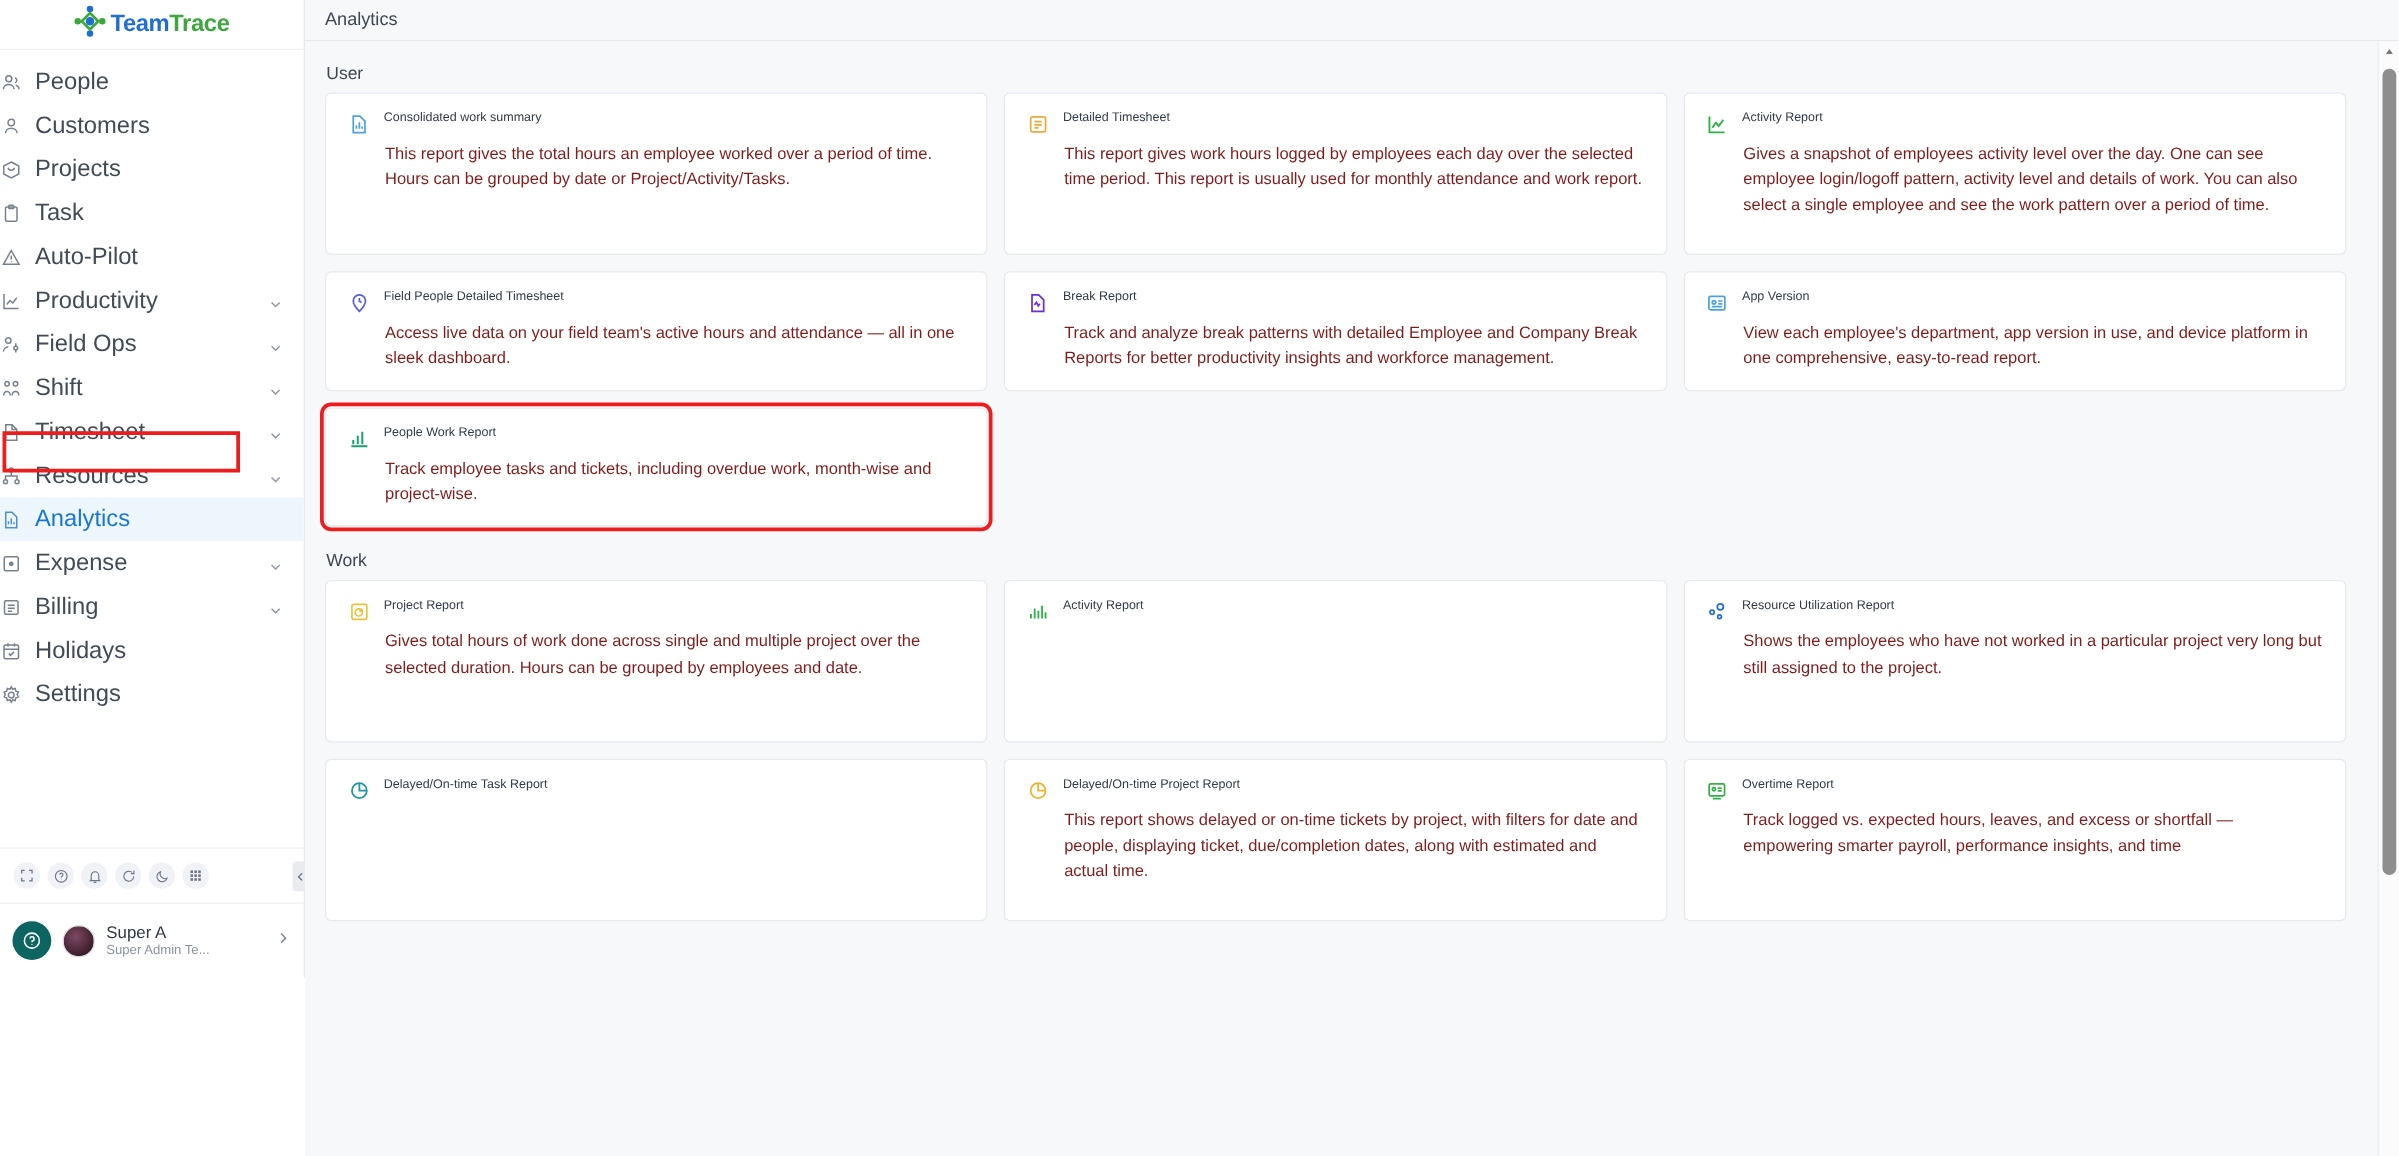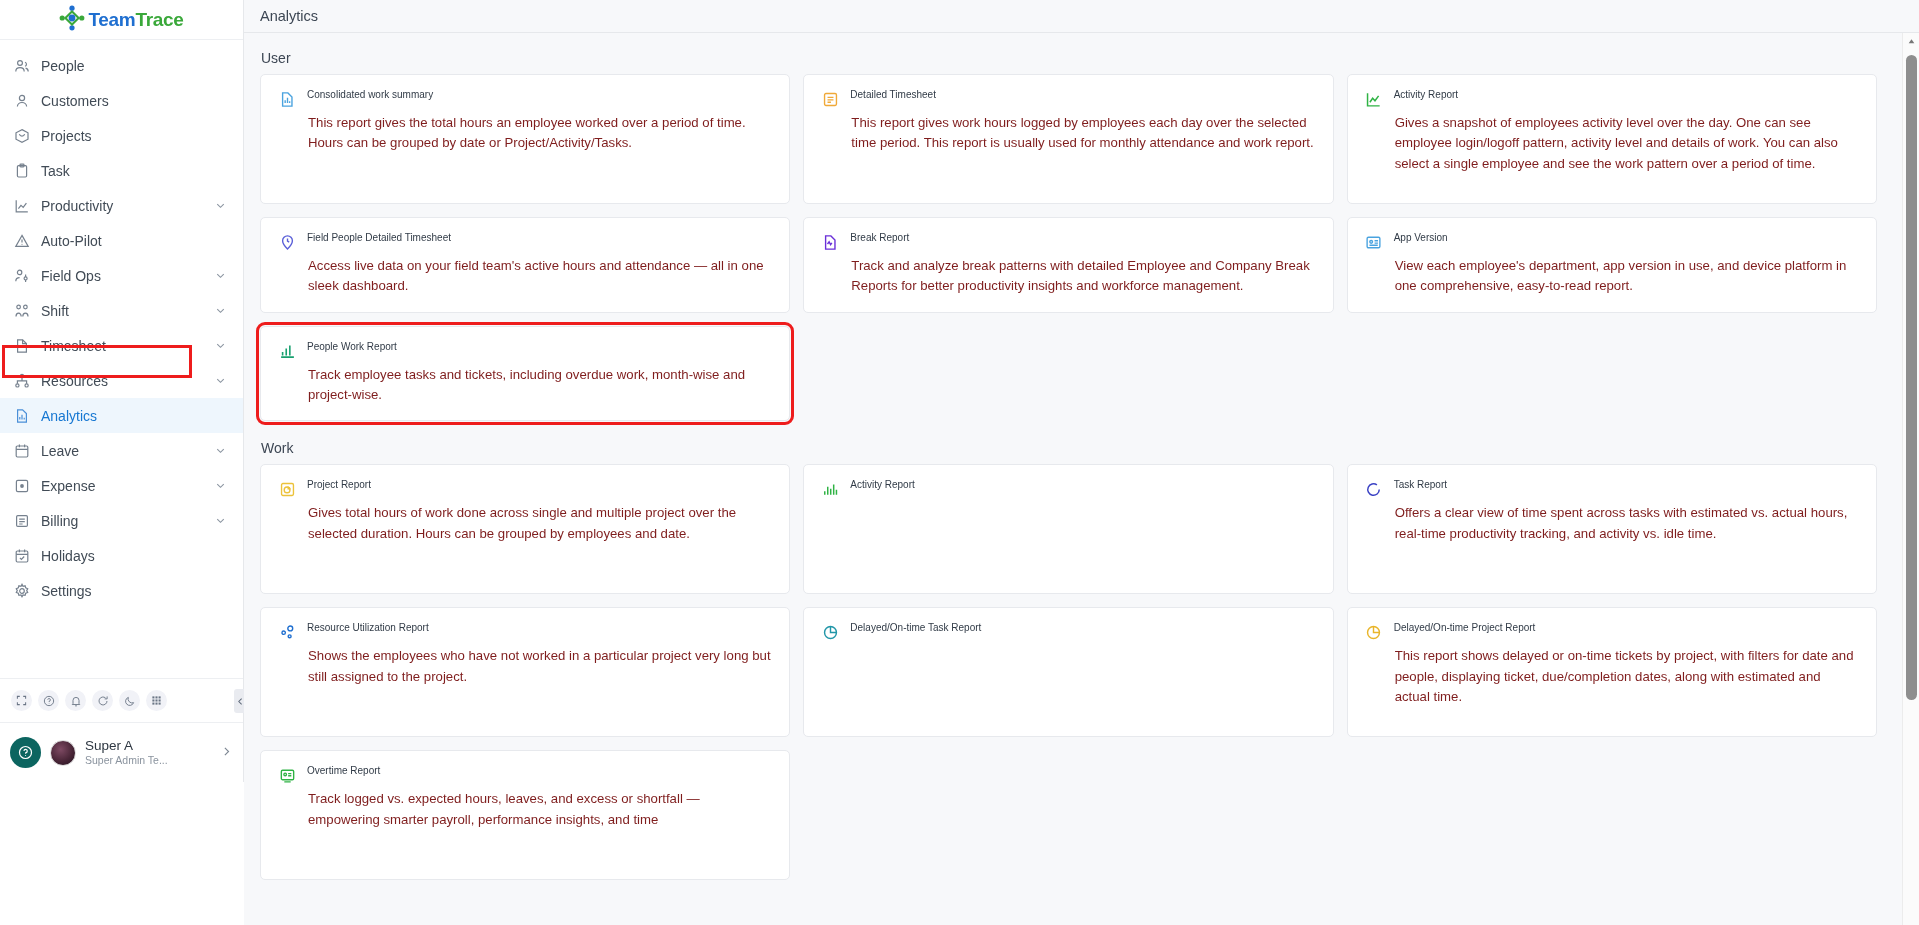--- a/index.html
+++ b/index.html
@@ -26,22 +26,22 @@
   .brand-logo { display: flex; align-items: center; gap: 3px; }
   .brand-text { font-size: 19px; font-weight: bold; letter-spacing: -0.3px; }
   .bt-blue { color: #1f6fd0; }
   .bt-green { color: #3aa83a; }
 
   #nav {
     flex: 1; padding-top: 8px; overflow: hidden;
   }
   .nav-item {
     height: 35px; display: flex; align-items: center;
-    padding: 0 16px 0 13px; gap: 11px;
-    cursor: pointer; color: #414b56; font-size: 14px;
+    padding: 0 16px 0 0; gap: 11px;
+    cursor: pointer; color: #414b56; font-size: 19px;
     position: relative;
   }
   .nav-item .nv-ico {
     width: 17px; height: 17px; flex-shrink: 0;
     display: flex; align-items: center; justify-content: center;
     color: #76818e;
   }
   .nav-item .nv-label { flex: 1; white-space: nowrap; }
   .nav-item .nv-chev {
     width: 13px; height: 13px; color: #8b95a1; flex-shrink: 0;
@@ -236,44 +236,44 @@
             <rect x="3.4" y="2.6" width="9.2" height="11.4" rx="1.2"></rect>
             <rect x="6" y="1.2" width="4" height="2.6" rx="0.7"></rect>
           </svg>
         </span>
       <span class="nv-label">Task</span>
     </div>
 
     <div class="nav-item">
       <span class="nv-ico">
           <svg width="16" height="16" viewBox="0 0 16 16" fill="none" stroke="currentColor" stroke-width="1.2">
+            <path d="M8 2.4 14.2 13.4H1.8z"></path>
+            <path d="M8 6.4v3.2"></path>
+            <circle cx="8" cy="11.3" r="0.55" fill="currentColor" stroke="none"></circle>
+          </svg>
+        </span>
+      <span class="nv-label">Auto-Pilot</span>
+    </div>
+
+    <div class="nav-item">
+      <span class="nv-ico">
+          <svg width="16" height="16" viewBox="0 0 16 16" fill="none" stroke="currentColor" stroke-width="1.2">
             <path d="M2.2 2.2v11.6h11.6"></path>
             <path d="M4.4 10.6 7 7.4l2.2 2 3.2-4.2"></path>
           </svg>
         </span>
       <span class="nv-label">Productivity</span>
       <span class="nv-chev"><svg width="13" height="13" viewBox="0 0 16 16" fill="none" stroke="currentColor" stroke-width="1.4">
             <path d="M4 6.2 8 10.2 12 6.2"></path>
           </svg></span>
     </div>
 
     <div class="nav-item">
       <span class="nv-ico">
           <svg width="16" height="16" viewBox="0 0 16 16" fill="none" stroke="currentColor" stroke-width="1.2">
-            <path d="M8 2.4 14.2 13.4H1.8z"></path>
-            <path d="M8 6.4v3.2"></path>
-            <circle cx="8" cy="11.3" r="0.55" fill="currentColor" stroke="none"></circle>
-          </svg>
-        </span>
-      <span class="nv-label">Auto-Pilot</span>
-    </div>
-
-    <div class="nav-item">
-      <span class="nv-ico">
-          <svg width="16" height="16" viewBox="0 0 16 16" fill="none" stroke="currentColor" stroke-width="1.2">
             <circle cx="5.6" cy="4.4" r="2.2"></circle>
             <path d="M1.8 13.2c0-2.2 1.7-3.6 3.8-3.6"></path>
             <circle cx="11.6" cy="10.4" r="1.5"></circle>
             <path d="M11.6 6.6v2.3M11.6 11.9v2.1"></path>
           </svg>
         </span>
       <span class="nv-label">Field Ops</span>
       <span class="nv-chev"><svg width="13" height="13" viewBox="0 0 16 16" fill="none" stroke="currentColor" stroke-width="1.4">
             <path d="M4 6.2 8 10.2 12 6.2"></path>
           </svg></span>
@@ -325,32 +325,20 @@
     <div class="nav-item active">
       <span class="nv-ico">
           <svg width="16" height="16" viewBox="0 0 16 16" fill="none" stroke="currentColor" stroke-width="1.2">
             <path d="M3.6 1.8h5l3.8 3.8v8.6H3.6z"></path>
             <path d="M5.8 11.4V9M8 11.4V6.8M10.2 11.4v-1.6"></path>
           </svg>
         </span>
       <span class="nv-label">Analytics</span>
     </div>
 
-    <div class="nav-item">
-      <span class="nv-ico">
-          <svg width="16" height="16" viewBox="0 0 16 16" fill="none" stroke="currentColor" stroke-width="1.2">
-            <rect x="2.2" y="3" width="11.6" height="11" rx="1.2"></rect>
-            <path d="M2.2 6.4h11.6M5.4 1.6v2.6M10.6 1.6v2.6"></path>
-          </svg>
-        </span>
-      <span class="nv-label">Leave</span>
-      <span class="nv-chev"><svg width="13" height="13" viewBox="0 0 16 16" fill="none" stroke="currentColor" stroke-width="1.4">
-            <path d="M4 6.2 8 10.2 12 6.2"></path>
-          </svg></span>
-    </div>
 
     <div class="nav-item">
       <span class="nv-ico">
           <svg width="16" height="16" viewBox="0 0 16 16" fill="none" stroke="currentColor" stroke-width="1.2">
             <rect x="2.4" y="2.4" width="11.2" height="11.2" rx="1.4"></rect>
             <circle cx="8" cy="8" r="1.9" fill="currentColor" stroke="none"></circle>
           </svg>
         </span>
       <span class="nv-label">Expense</span>
       <span class="nv-chev"><svg width="13" height="13" viewBox="0 0 16 16" fill="none" stroke="currentColor" stroke-width="1.4">
@@ -592,31 +580,20 @@
           <div class="card-head">
             <span class="card-ico">
                 <svg width="17" height="17" viewBox="0 0 16 16" fill="none" stroke="#2fb344" stroke-width="1.4">
                   <path d="M2.6 13V9.6M5.4 13V5.4M8.2 13V7.2M11 13V3.4M13.6 13V8.2"></path>
                 </svg>
               </span>
             <span class="card-title">Activity Report</span>
           </div>
         </div>
 
-        <div class="card tall">
-          <div class="card-head">
-            <span class="card-ico">
-                <svg width="17" height="17" viewBox="0 0 16 16" fill="none" stroke="#3b42c4" stroke-width="1.4">
-                  <path d="M13.4 8a5.4 5.4 0 1 1-2.2-4.3"></path>
-                </svg>
-              </span>
-            <span class="card-title">Task Report</span>
-          </div>
-          <div class="card-desc">Offers a clear view of time spent across tasks with estimated vs. actual hours, real-time productivity tracking, and activity vs. idle time.</div>
-        </div>
 
         <div class="card tall">
           <div class="card-head">
             <span class="card-ico">
                 <svg width="17" height="17" viewBox="0 0 16 16" fill="none" stroke="#1f6fd0" stroke-width="1.3">
                   <circle cx="10.6" cy="4.2" r="2.3"></circle>
                   <circle cx="4.4" cy="8.2" r="1.6"></circle>
                   <circle cx="10" cy="11.6" r="1.4"></circle>
                 </svg>
               </span>

